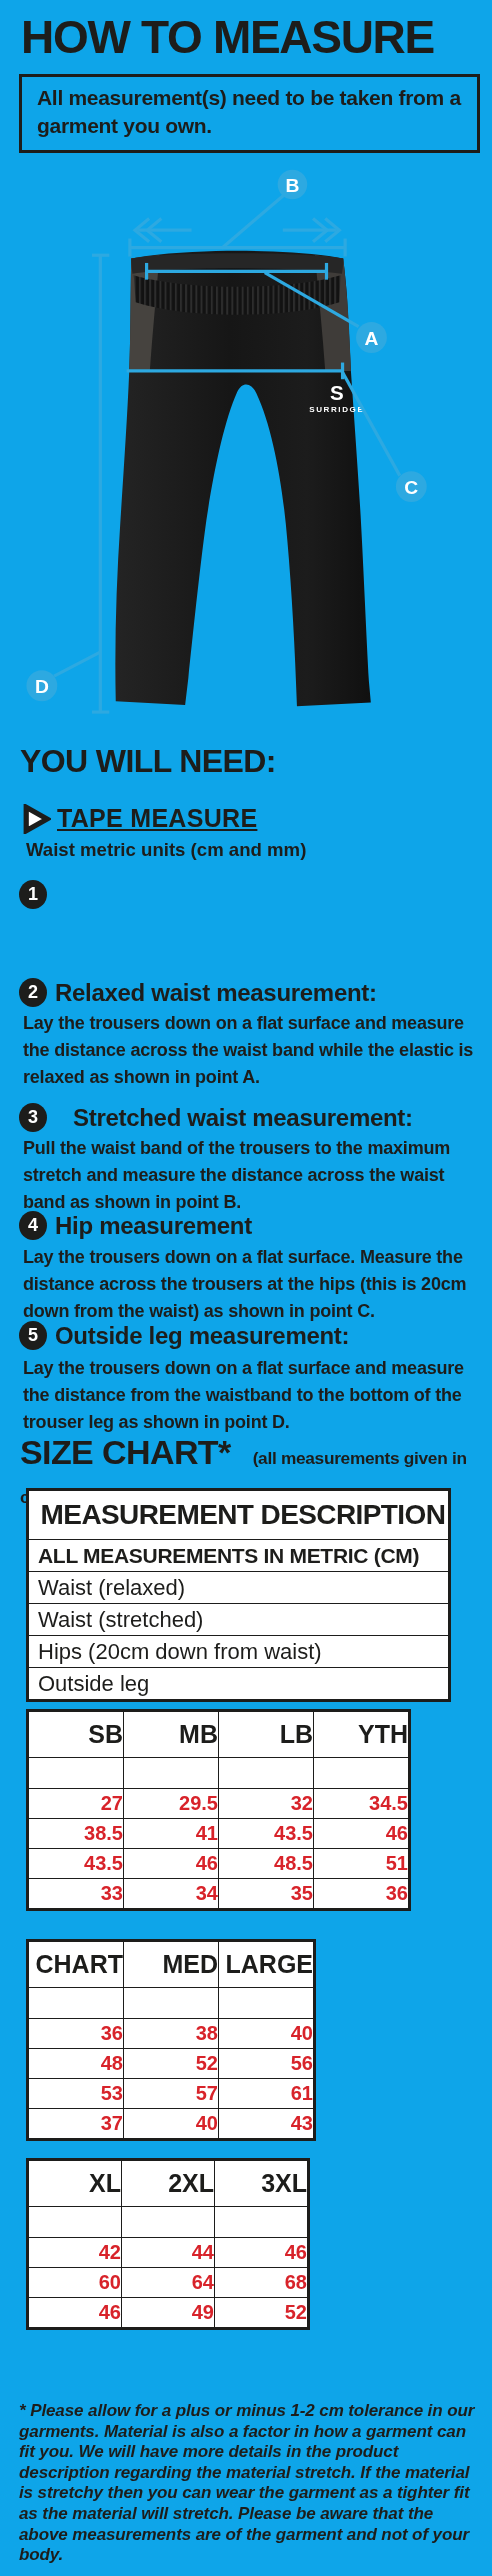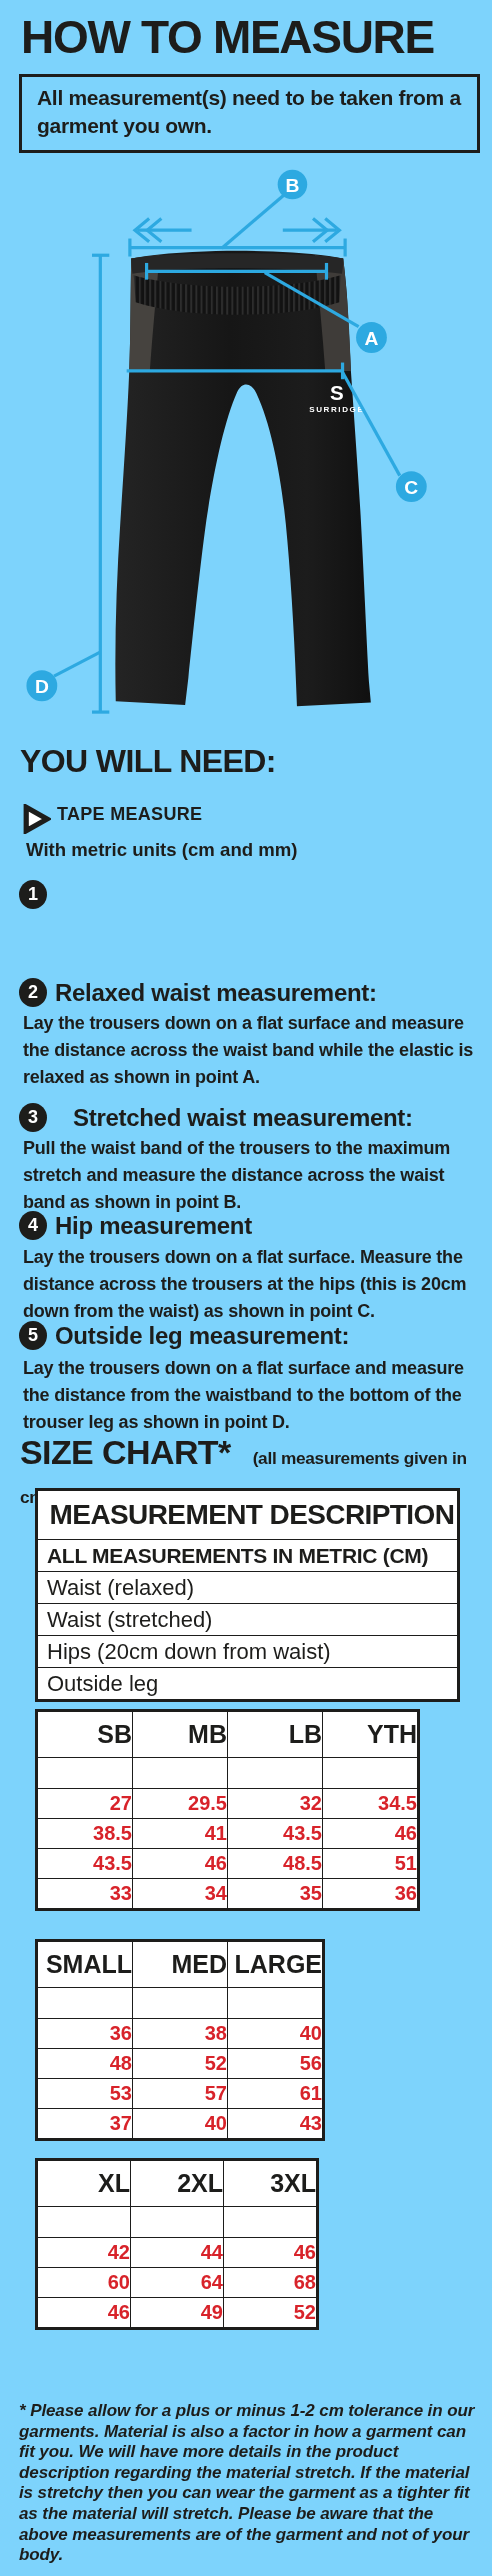--- a/index.html
+++ b/index.html
@@ -1,42 +1,42 @@
 <!DOCTYPE html>
 <html style="font-size:10.3px"><head>
 <meta charset="utf-8">
 <style>
   html,body{margin:0;padding:0;background:#ffffff;}
-  #page{position:relative;width:493px;height:2576px;background:#7dd3fc;overflow:hidden;
+  #page{position:relative;width:493px;height:2576px;background:#0ea5e9;overflow:hidden;
         font-family:"Liberation Sans",sans-serif;color:#1d1d1b;}
   .abs{position:absolute;}
   
   #title{left:21px;top:10.3px;font-size:46px;font-weight:800;letter-spacing:-1.3px;white-space:nowrap;}
   
   #notice-box{left:19px;top:74px;width:461px;height:79px;border:3.2px solid #1d1d1b;box-sizing:border-box;}
   #notice-text{left:37px;top:84px;width:432px;font-size:21px;font-weight:700;line-height:28px;letter-spacing:-0.3px;}
   
   #figure-svg{left:0;top:164px;}
   
   #ywn-heading{left:20px;top:743px;font-size:32px;font-weight:800;letter-spacing:-0.6px;}
   #tape-icon{left:20.6px;top:804px;}
-  #tape-label{left:57px;top:804px;font-size:18px;font-weight:800;letter-spacing:0.3px;}
+  #tape-label{left:57px;top:804px;font-size:25px;font-weight:800;letter-spacing:0.3px;text-decoration:underline;}
   #tape-note{left:26px;top:839px;font-size:18.6px;font-weight:700;}
   
   .step-circle{width:28px;height:29px;border-radius:50%;background:#1d1d1b;color:#fff;
                display:flex;align-items:center;justify-content:center;font-size:18px;font-weight:700;}
   .step-heading{font-size:24px;font-weight:800;letter-spacing:-0.3px;white-space:nowrap;}
   .step-body{font-size:18px;font-weight:700;line-height:27px;letter-spacing:-0.2px;width:457px;}
   
   #sc-heading{left:20px;top:1433px;font-size:34px;font-weight:800;letter-spacing:-0.6px;}
   #sc-sub{font-size:17.3px;font-weight:700;letter-spacing:-0.3px;margin-left:22px;}
   table{border-collapse:collapse;}
   .sizetable{position:absolute;background:#fff;}
   .sizetable td,.sizetable th{border:1.9px solid #1d1d1b;padding:0;}
-  .sizetable{border:3.2px solid #1d1d1b;margin-left:9px;}
+  .sizetable{border:3.2px solid #1d1d1b;}
   #desc-table{left:26px;top:1488px;}
   #desc-table td{width:407px;}
   .desc-main{height:48px;font-size:28px;font-weight:800;padding-left:11.6px!important;letter-spacing:-0.6px;}
   .desc-sub{height:31px;font-size:21px;font-weight:800;padding-left:9px!important;letter-spacing:-0.3px;}
   .desc-row{height:31px;font-size:22px;font-weight:400;padding-left:9px!important;}
   #table-1{left:26px;top:1709px;}
   #table-2{left:26px;top:1939px;}
   #table-3{left:26px;top:2158px;}
   .col-head{height:45px;font-size:25px;font-weight:800;text-align:right;}
   #table-1 .col-head,#table-1 .num,#table-1 .empty{width:94px;}
@@ -132,21 +132,21 @@
       <circle cx="65" cy="1067" r="24" fill="#2da9e1"></circle>
       <text x="65" y="1078" fill="#fff">D</text>
     </g>
   </svg>
 
   <div class="abs" id="ywn-heading">YOU WILL NEED:</div>
   <svg class="abs" id="tape-icon" width="30" height="30" viewBox="0 0 46 46">
     <polygon points="8,5 40,23 8,41" fill="#ffffff" stroke="#1d1d1b" stroke-width="8"></polygon>
   </svg>
   <div class="abs" id="tape-label">TAPE MEASURE</div>
-  <div class="abs" id="tape-note">With metric units (cm and mm)</div>
+  <div class="abs" id="tape-note">Waist metric units (cm and mm)</div>
 
   <div class="abs step-circle" style="left:19px;top:880px">1</div>
 
   <div class="abs step-circle" style="left:19px;top:978px">2</div>
   <div class="abs step-heading" style="left:55px;top:979px">Relaxed waist measurement:</div>
   <div class="abs step-body" style="left:23px;top:1010px">Lay the trousers down on a flat surface and measure the distance across the waist band while the elastic is relaxed as shown in point A.</div>
 
   <div class="abs step-circle" style="left:19px;top:1103px">3</div>
   <div class="abs step-heading" style="left:73px;top:1104px">Stretched waist measurement:</div>
   <div class="abs step-body" style="left:23px;top:1135px">Pull the waist band of the trousers to the maximum stretch and measure the distance across the waist band as shown in point B.</div>
@@ -223,21 +223,21 @@
         <td class="num">34</td>
         <td class="num">35</td>
         <td class="num">36</td>
       </tr>
     </tbody>
   </table>
 
   <table class="sizetable" id="table-2">
     <tbody>
       <tr>
-        <th class="col-head">SMALL</th>
+        <th class="col-head">CHART</th>
         <th class="col-head">MED</th>
         <th class="col-head">LARGE</th>
       </tr>
       <tr>
           <td class="empty"></td>
           <td class="empty"></td>
           <td class="empty"></td>
         </tr>
       <tr>
         <td class="num">36</td>

